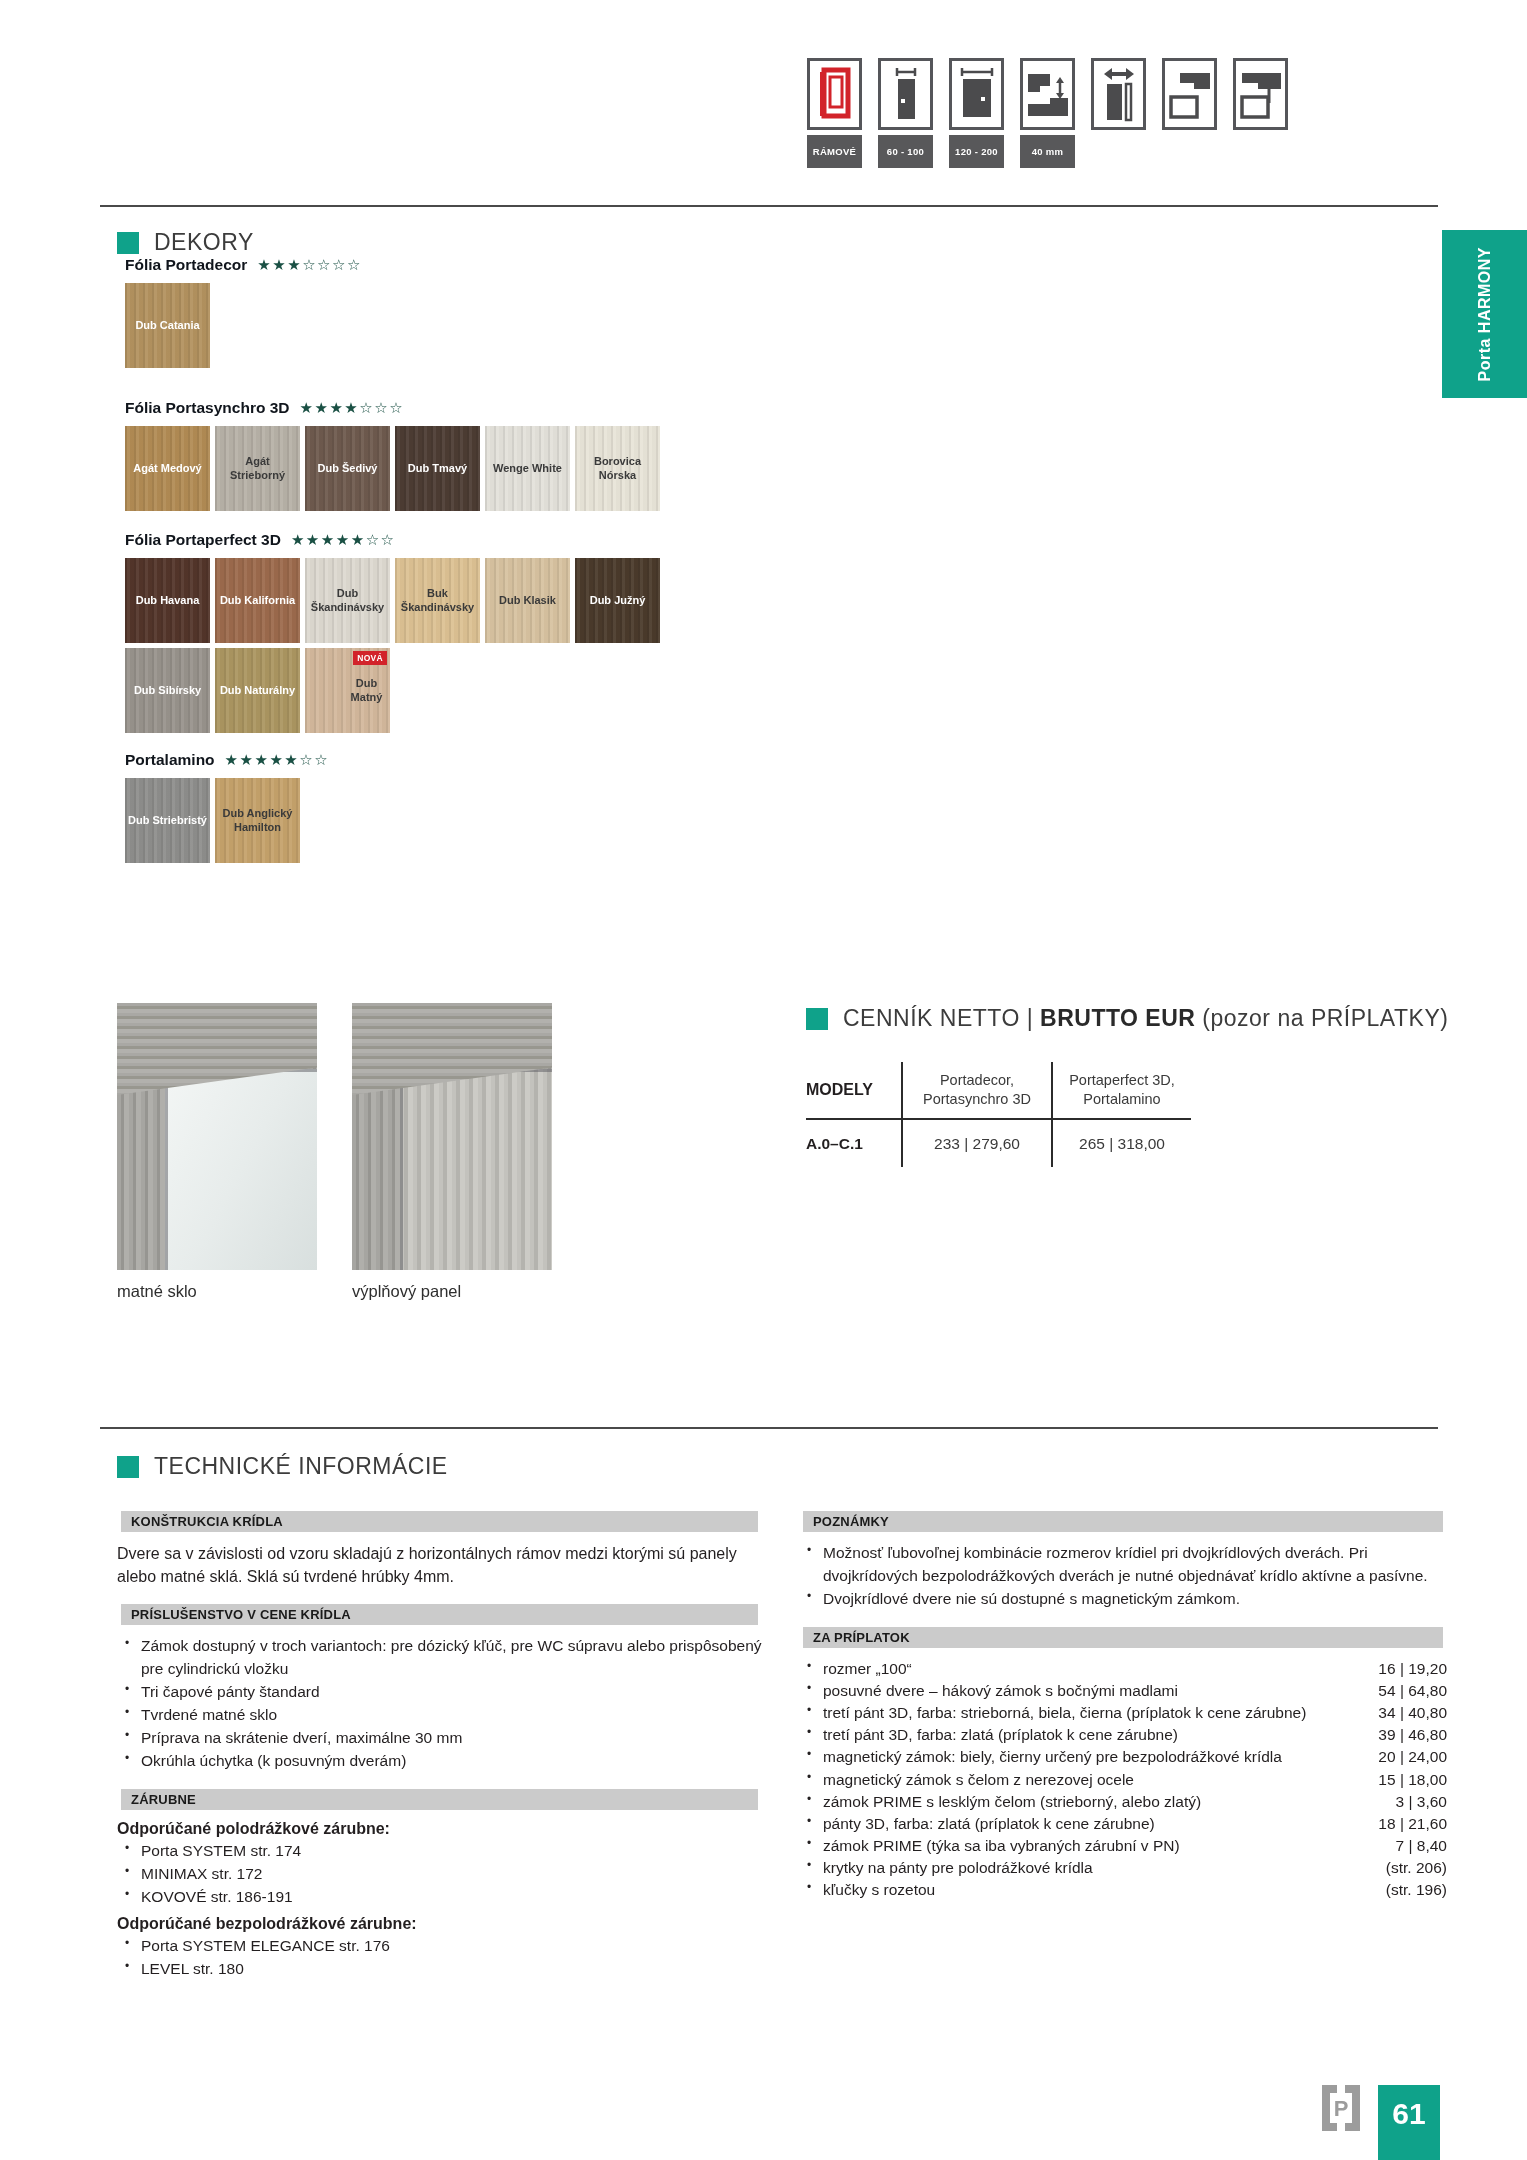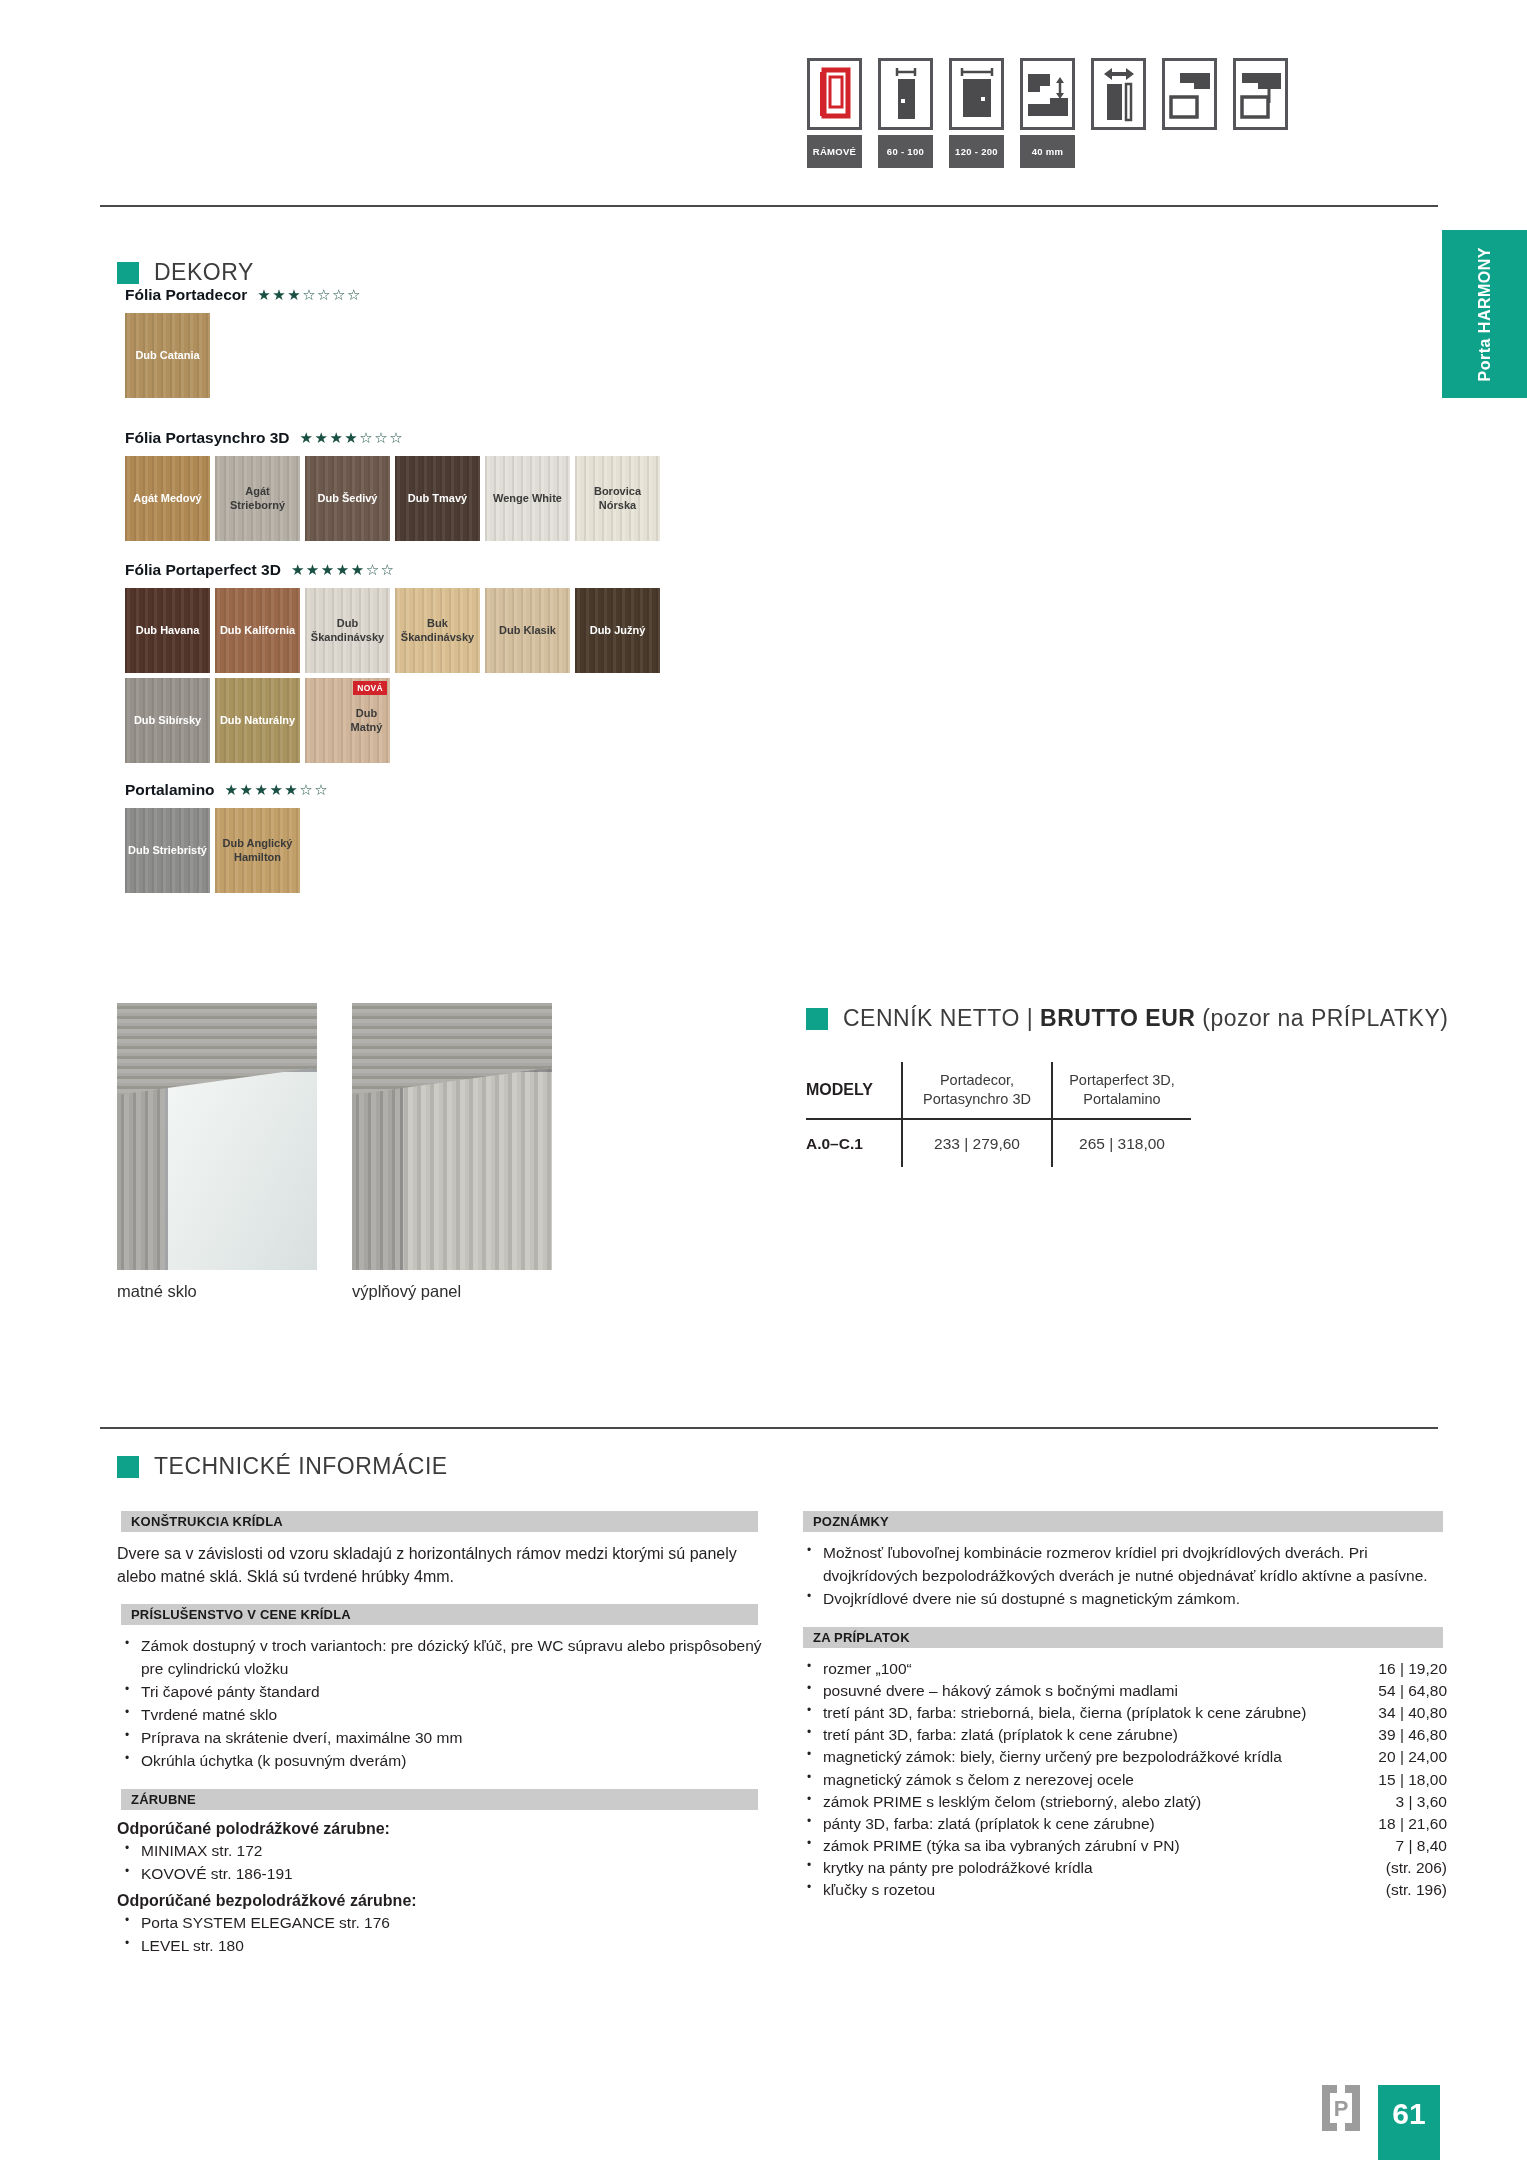--- a/index.html
+++ b/index.html
@@ -28,21 +28,21 @@
   .side-tab{position:absolute;left:1442px;top:230px;width:85px;height:168px;background:var(--accent);display:flex;align-items:center;justify-content:center}
   .side-tab span{writing-mode:vertical-rl;transform:rotate(180deg);color:#fff;font-weight:bold;font-size:16px;letter-spacing:.5px}
 
   
   .sec-head{display:flex;align-items:center;gap:15px}
   .sq{width:22px;height:22px;background:var(--accent);flex:none}
   .sec-title{font-size:23px;color:#3C3C3C;letter-spacing:.5px;white-space:nowrap}
   .sec-title b{color:#2A2A2A}
 
   
-  .dekory{position:absolute;top:259px;left:117px}
+  .dekory{position:absolute;top:229px;left:117px}
   .dgroup{margin-left:8px}
   .dgroup:nth-child(2){margin-top:31px}
   .dgroup:nth-child(3){margin-top:20px}
   .dgroup:nth-child(4){margin-top:18px}
   .dgroup:nth-child(5){margin-top:17px}
   .gtitle{display:flex;align-items:center;gap:10px;font-size:15.5px;font-weight:bold;color:#10151C}
   .stars{color:var(--star);font-size:15px;letter-spacing:1.5px;font-weight:normal}
   .swrow{display:flex;gap:5px;margin-top:9px}
   .swrow+.swrow{margin-top:5px}
   .swatch{width:85px;height:85px;position:relative;display:flex;align-items:center;justify-content:center;text-align:center}
@@ -329,20 +329,21 @@
           <ul class="blist">
             <li>Zámok dostupný v troch variantoch: pre dózický kľúč, pre WC súpravu alebo prispôsobený pre cylindrickú vložku</li>
             <li>Tri čapové pánty štandard</li>
             <li>Tvrdené matné sklo</li>
             <li>Príprava na skrátenie dverí, maximálne 30 mm</li>
             <li>Okrúhla úchytka (k posuvným dverám)</li>
           </ul>
           <div class="bar">ZÁRUBNE</div>
           <div class="sub">Odporúčané polodrážkové zárubne:</div>
           <ul class="blist">
+            <li>Porta SYSTEM str. 174</li>
             <li>MINIMAX str. 172</li>
             <li>KOVOVÉ str. 186-191</li>
           </ul>
           <div class="sub">Odporúčané bezpolodrážkové zárubne:</div>
           <ul class="blist">
             <li>Porta SYSTEM ELEGANCE str. 176</li>
             <li>LEVEL str. 180</li>
           </ul>
         </div>
       <div class="tcol tcol-right">

